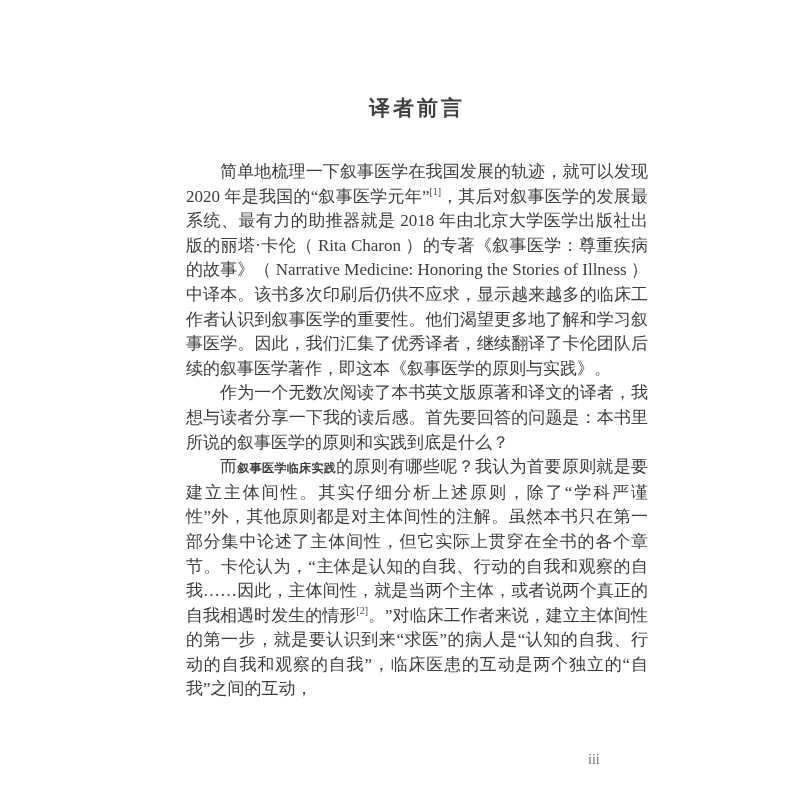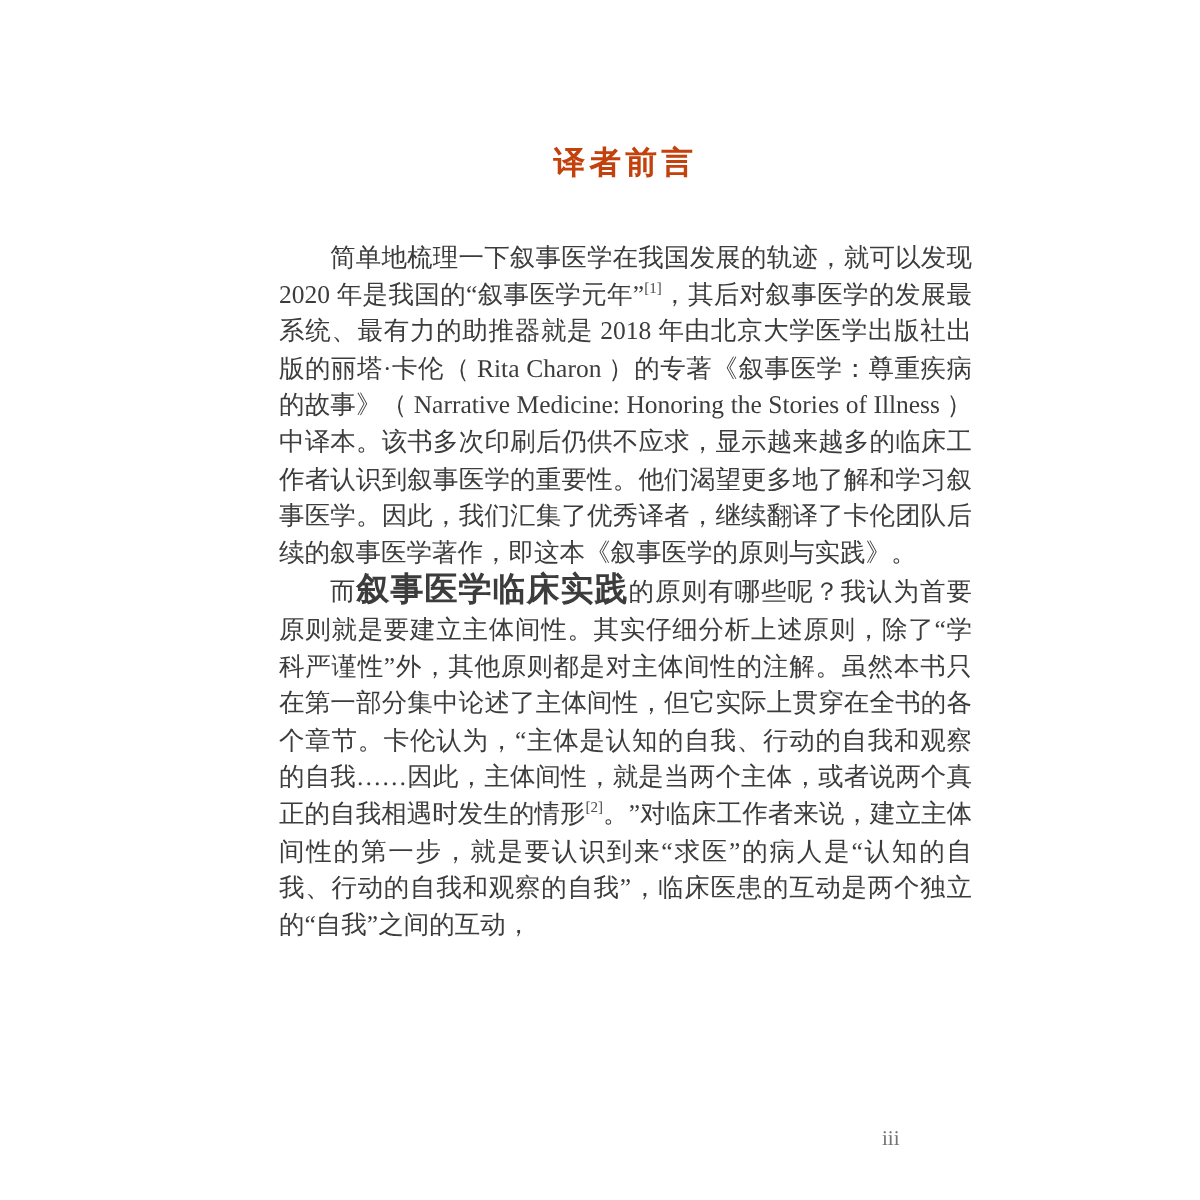--- a/index.html
+++ b/index.html
@@ -28,37 +28,37 @@
     top: 94px;
     width: 462px;
   }
   .chapter-title {
     margin: 0 0 38px 0;
     text-align: center;
     font-family: "Liberation Sans", "DejaVu Sans", sans-serif;
     font-size: 21px;
     font-weight: 700;
     letter-spacing: 3px;
-    color: #c2410c;
+    color: #404040;
   }
   .body-text {
     font-size: 17px;
     line-height: 24.6px;
     color: #3c3c3c;
     text-align: justify;
   }
   .body-text p.para {
     margin: 0;
     padding: 0;
     text-indent: 2em;
   }
   .body-text .bold {
     font-weight: 700;
     font-family: Liberation Sans, sans-serif;
-    font-size: 22px;
+    font-size: 12px;
   }
   .body-text sup.footnote-ref {
     font-size: 10px;
     line-height: 0;
     vertical-align: super;
     color: #4a4a4a;
   }
   .page-number {
     position: absolute;
     left: 588px;
@@ -71,19 +71,20 @@
 </head>
 <body>
 
 <div class="book-page">
 
   <div class="text-block">
     <h1 class="chapter-title">译者前言</h1>
 
     <div class="body-text">
         <p class="para"><span>简单地梳理一下叙事医学在我国发展的轨迹，就可以发现 2020 年是我国的“叙事医学元年”</span><sup class="footnote-ref">[1]</sup><span>，其后对叙事医学的发展最系统、最有力的助推器就是 2018 年由北京大学医学出版社出版的丽塔·卡伦（ Rita Charon ）的专著《叙事医学：尊重疾病的故事》（ Narrative Medicine: Honoring the Stories of Illness ）中译本。该书多次印刷后仍供不应求，显示越来越多的临床工作者认识到叙事医学的重要性。他们渴望更多地了解和学习叙事医学。因此，我们汇集了优秀译者，继续翻译了卡伦团队后续的叙事医学著作，即这本《叙事医学的原则与实践》。</span></p>
+        <p class="para"><span>作为一个无数次阅读了本书英文版原著和译文的译者，我想与读者分享一下我的读后感。首先要回答的问题是：本书里所说的叙事医学的原则和实践到底是什么？</span></p>
         <p class="para"><span>而</span><span class="bold">叙事医学临床实践</span><span>的原则有哪些呢？我认为首要原则就是要建立主体间性。其实仔细分析上述原则，除了“学科严谨性”外，其他原则都是对主体间性的注解。虽然本书只在第一部分集中论述了主体间性，但它实际上贯穿在全书的各个章节。卡伦认为，“主体是认知的自我、行动的自我和观察的自我……因此，主体间性，就是当两个主体，或者说两个真正的自我相遇时发生的情形</span><sup class="footnote-ref">[2]</sup><span>。”对临床工作者来说，建立主体间性的第一步，就是要认识到来“求医”的病人是“认知的自我、行动的自我和观察的自我”，临床医患的互动是两个独立的“自我”之间的互动，</span></p>
       </div>
   </div>
 
   <div class="page-number">iii</div>
 
 </div>
 
 </body></html>

